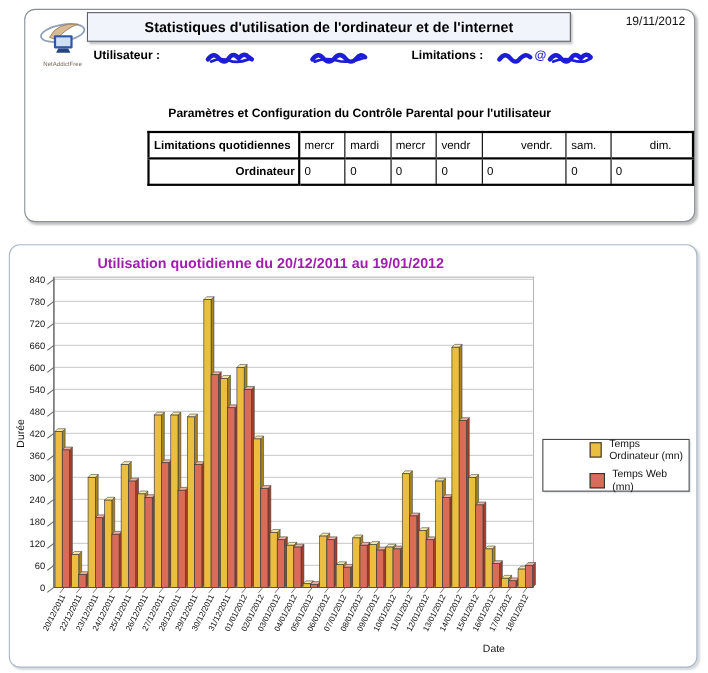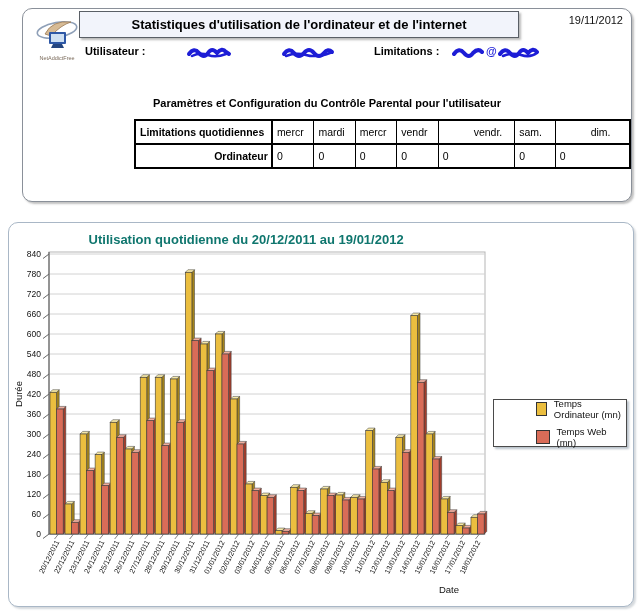--- a/index.html
+++ b/index.html
@@ -36,21 +36,21 @@
   .limits-table .wide{width:41px;padding-left:35px;}
   .limits-table thead th{border-bottom:2px solid #000;margin-left:44px;}
   .limits-table .corner{font-weight:bold;}
   .limits-table .rowlabel{font-weight:bold;text-align:right;padding-left:24px;}
 
   
   .chart-panel{position:absolute;left:8px;top:222px;width:624px;height:383px;
                background:#fff;border:1.5px solid #a9b7c6;border-radius:10px;
                box-shadow:2px 2px 2px rgba(150,160,170,.4);}
   .chart-title{position:absolute;left:0;top:9px;width:76%;text-align:center;
-               font-weight:bold;font-size:13px;color:#0f766e;}
+               font-weight:bold;font-size:13px;color:#a21caf;}
   #chart-svg{position:absolute;left:0;top:24px;}
   .legend-box{position:absolute;left:484px;top:176px;width:134px;height:48px;
               background:#fff;border:1px solid #4a4a4a;
               box-shadow:1.5px 1.5px 2px #b9c2ca;
               display:flex;flex-direction:column;justify-content:center;gap:6px;
               padding-left:8px;box-sizing:border-box;}
   .legend-item{display:flex;align-items:center;gap:7px;font-size:9.5px;color:#111;padding-left:34px;}
   .legend-swatch{width:12px;height:12px;border:1px solid #333;display:inline-block;}
 </style>
 </head>

